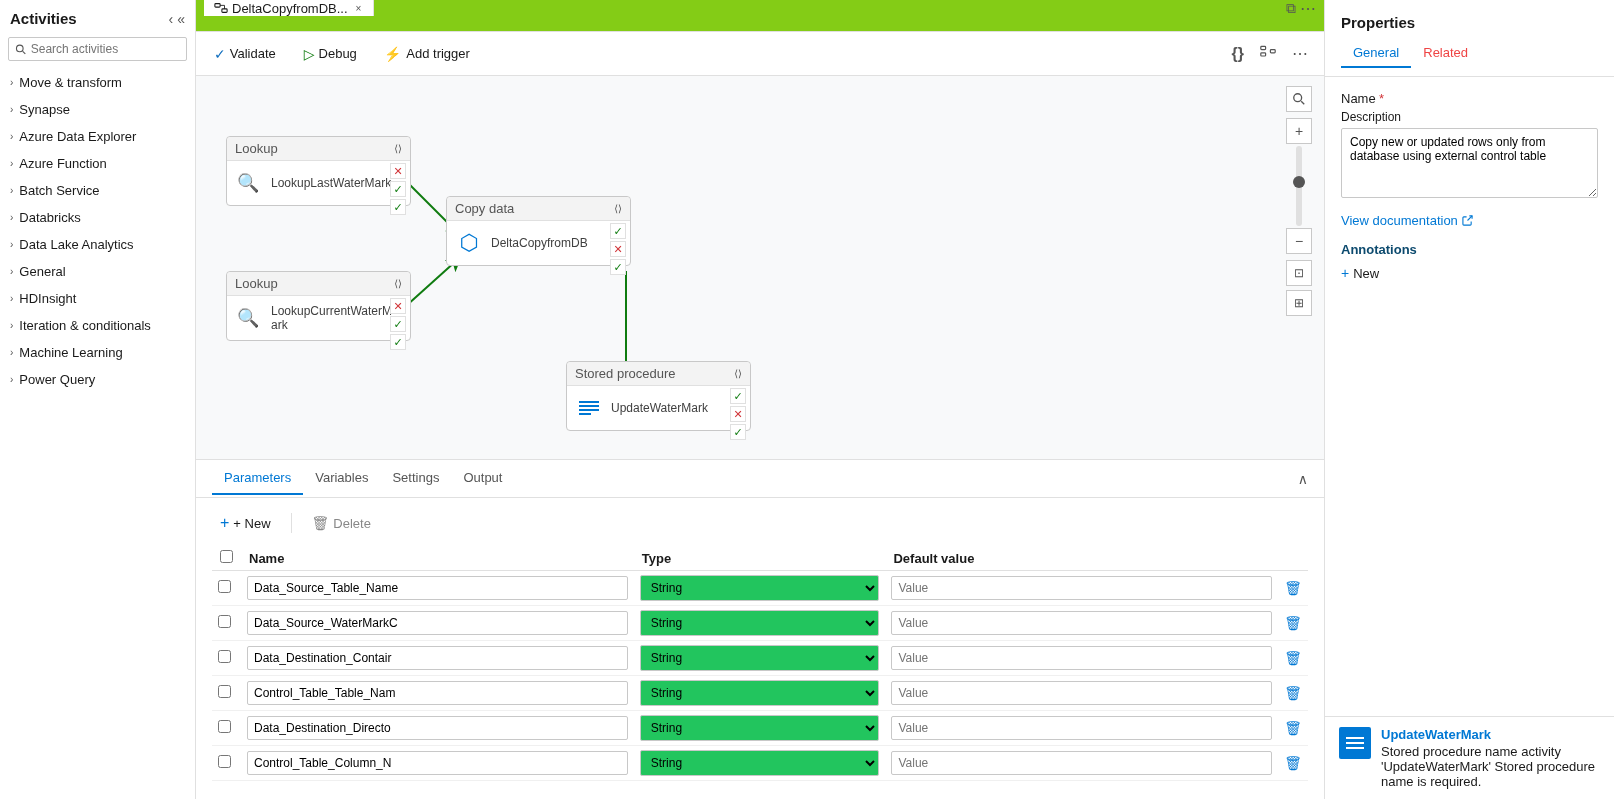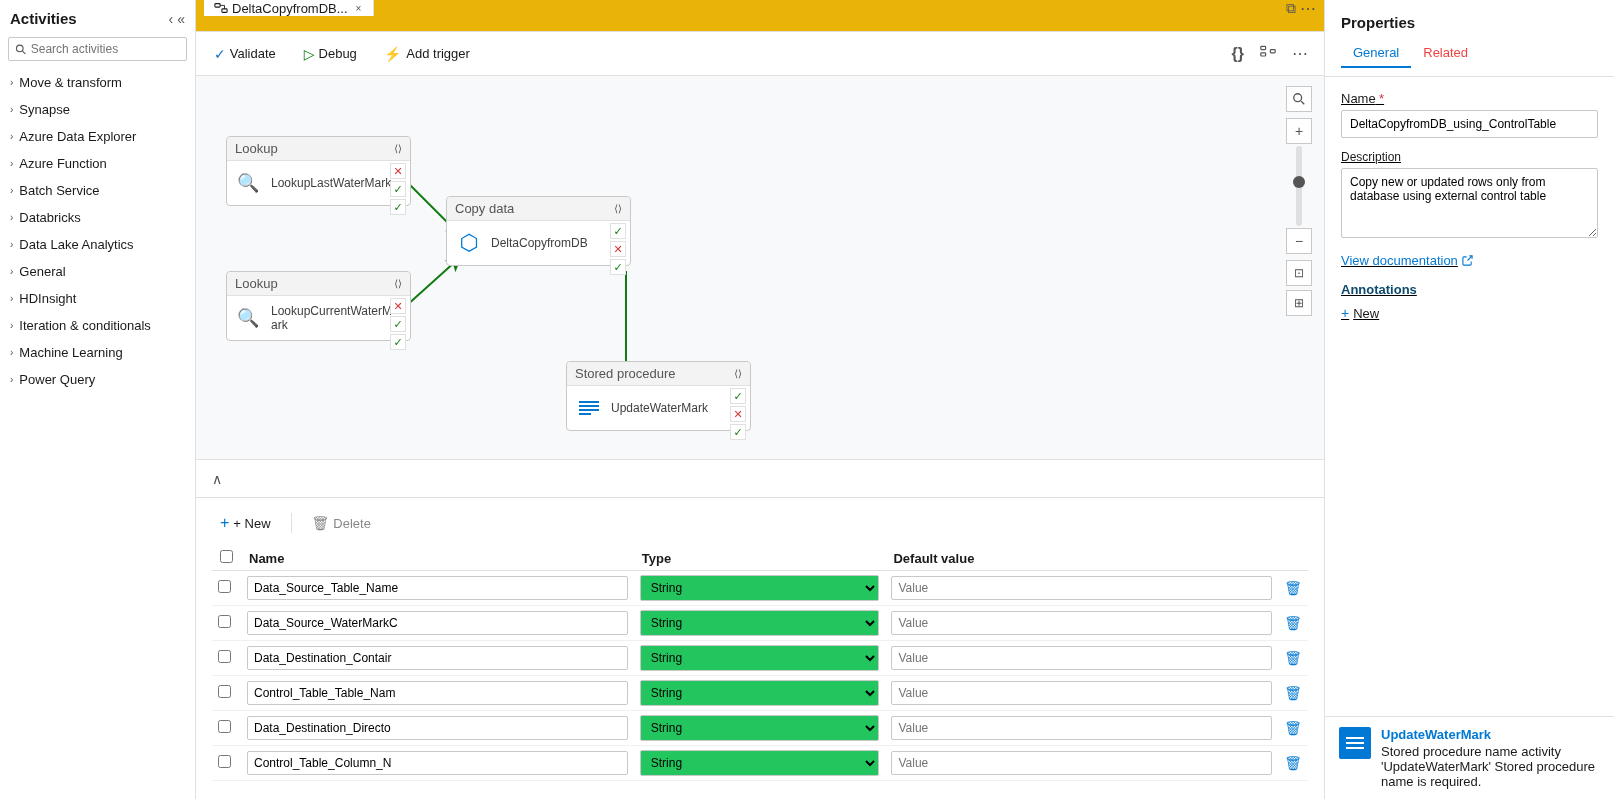--- a/index.html
+++ b/index.html
@@ -354,21 +354,20 @@
       border-bottom: 2px solid transparent;
     }
     .prop-tab.active {
       color: #0078d4;
       border-bottom: 2px solid #0078d4;
     }
     #properties-body {
       padding: 14px 16px;
       overflow-y: auto;
       flex: 1;
-      text-decoration: underline;
     }
     .prop-label {
       font-size: 12px;
       color: #1a1a1a;
       margin-bottom: 4px;
       font-weight: 500;
     }
     .prop-required { color: #d13438; }
     .prop-input {
       width: 100%;
@@ -456,21 +455,21 @@
     .notif-title { font-size: 13px; color: #0078d4; font-weight: 600; margin-bottom: 2px; }
 
     
     #tab-bar {
       height: 32px;
       border-bottom: 1px solid #e0e0e0;
       display: flex;
       align-items: center;
       padding: 0 0 15px 8px;
       gap: 0;
-      background: #eab308;
+      background: #84cc16;
     }
     .tab-item {
       display: flex;
       align-items: center;
       gap: 4px;
       padding: 4px 12px 4px 10px;
       border-right: 1px solid #e0e0e0;
       cursor: pointer;
       font-size: 12px;
       color: #1a1a1a;
@@ -720,20 +719,27 @@
         </div>
         <div class="zoom-btn">−</div>
         <div class="zoom-fit-btn" style="margin-top:4px;">⊡</div>
         <div class="zoom-fit-btn" style="margin-top:2px;">⊞</div>
       </div>
     </div>
   </div>
 
   <div id="bottom-panel">
     <div id="bottom-tabs">
+      <div class="bottom-tab-group">
+
+      <div class="bottom-tab active">Parameters</div>
+          <div class="bottom-tab">Variables</div>
+          <div class="bottom-tab">Settings</div>
+          <div class="bottom-tab">Output</div>
+        </div>
       <span class="collapse-btn">∧</span>
     </div>
     <div id="bottom-content">
       <div class="params-toolbar">
         <div class="params-toolbar-btn">
           <span class="icon" style="color:#0078d4;font-size:16px;">+</span>
           <span>+ New</span>
         </div>
         <div class="params-toolbar-sep"></div>
         <div class="params-toolbar-btn" style="color:#888;">
@@ -819,21 +825,20 @@
     <div id="properties-tabs">
       <div class="prop-tab active">General</div>
       <div class="prop-tab">Related</div>
     </div>
   </div>
   <div id="properties-body">
     <div class="prop-label">
       <span>Name</span>
       <span class="prop-required" style="color:#d13438;">*</span>
     </div>
-    <input type="text" class="prop-input" value="DeltaCopyfromDB_using_ControlTable" style="">
 
     <div class="prop-label">Description</div>
     <textarea class="prop-textarea" style="">Copy new or updated rows only from database using external control table</textarea>
 
     <div class="prop-link">
       <span>View documentation</span>
       <svg width="11" height="11" viewBox="0 0 12 12">
           <path d="M5 2H2a1 1 0 0 0-1 1v7a1 1 0 0 0 1 1h7a1 1 0 0 0 1-1V7" fill="none" stroke="#0078d4" stroke-width="1.2"></path>
           <path d="M8 1h3v3" fill="none" stroke="#0078d4" stroke-width="1.2"></path>
           <line x1="11" y1="1" x2="6" y2="6" stroke="#0078d4" stroke-width="1.2"></line>

